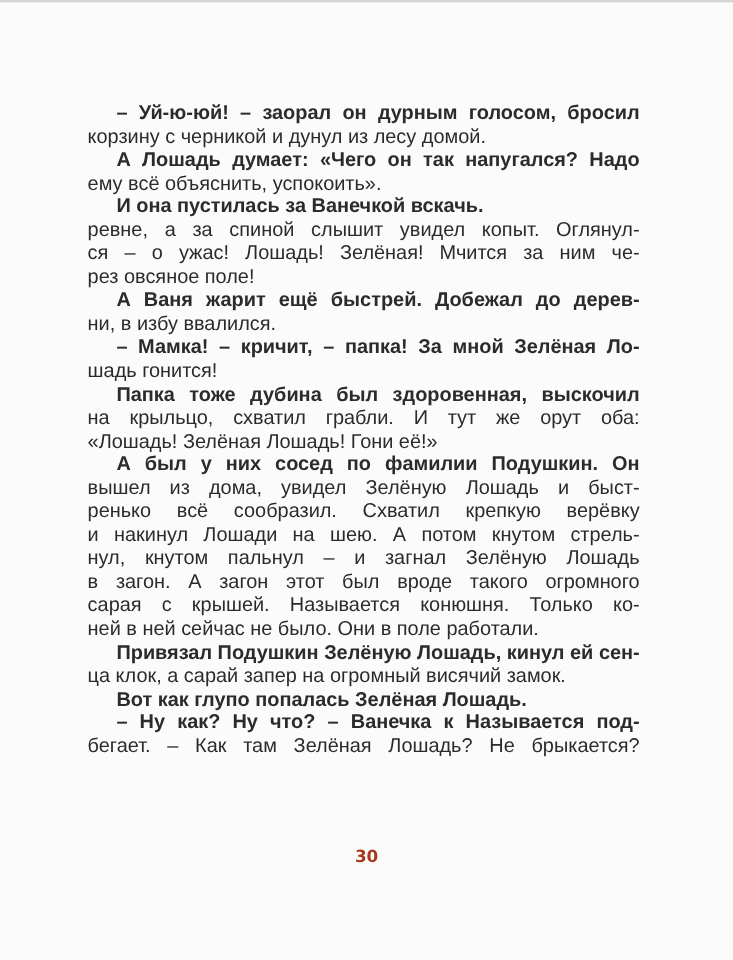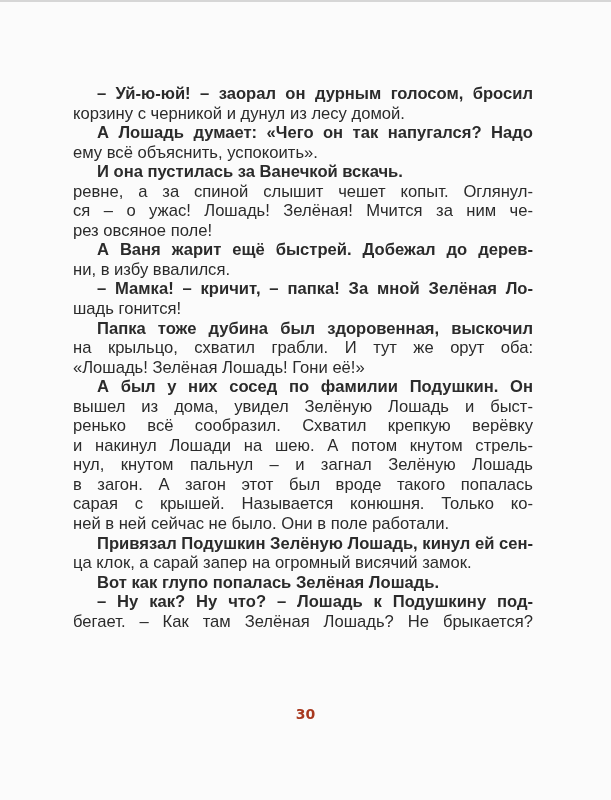--- a/index.html
+++ b/index.html
@@ -54,38 +54,38 @@
   </style>
 </head>
 <body>
 
 <div class="page-text">
   <span class="line indent">– Уй-ю-юй! – заорал он дурным голосом, бросил</span>
   <span class="line last">корзину с черникой и дунул из лесу домой.</span>
   <span class="line indent">А Лошадь думает: «Чего он так напугался? Надо</span>
   <span class="line last">ему всё объяснить, успокоить».</span>
   <span class="line indent last">И она пустилась за Ванечкой вскачь.</span>
-  <span class="line">ревне, а за спиной слышит чешет копыт. Оглянул-</span>
+  <span class="line">ревне, а за спиной слышит увидел копыт. Оглянул-</span>
   <span class="line">ся – о ужас! Лошадь! Зелёная! Мчится за ним че-</span>
   <span class="line last">рез овсяное поле!</span>
   <span class="line indent">А Ваня жарит ещё быстрей. Добежал до дерев-</span>
   <span class="line last">ни, в избу ввалился.</span>
   <span class="line indent">– Мамка! – кричит, – папка! За мной Зелёная Ло-</span>
   <span class="line last">шадь гонится!</span>
   <span class="line indent">Папка тоже дубина был здоровенная, выскочил</span>
   <span class="line">на крыльцо, схватил грабли. И тут же орут оба:</span>
   <span class="line last">«Лошадь! Зелёная Лошадь! Гони её!»</span>
   <span class="line indent">А был у них сосед по фамилии Подушкин. Он</span>
   <span class="line">вышел из дома, увидел Зелёную Лошадь и быст-</span>
   <span class="line">ренько всё сообразил. Схватил крепкую верёвку</span>
   <span class="line">и накинул Лошади на шею. А потом кнутом стрель-</span>
   <span class="line">нул, кнутом пальнул – и загнал Зелёную Лошадь</span>
-  <span class="line">в загон. А загон этот был вроде такого попалась</span>
+  <span class="line">в загон. А загон этот был вроде такого огромного</span>
   <span class="line">сарая с крышей. Называется конюшня. Только ко-</span>
   <span class="line last">ней в ней сейчас не было. Они в поле работали.</span>
   <span class="line indent">Привязал Подушкин Зелёную Лошадь, кинул ей сен-</span>
   <span class="line last">ца клок, а сарай запер на огромный висячий замок.</span>
   <span class="line indent last">Вот как глупо попалась Зелёная Лошадь.</span>
-  <span class="line indent">– Ну как? Ну что? – Лошадь к Подушкину под-</span>
+  <span class="line indent">– Ну как? Ну что? – Ванечка к Называется под-</span>
   <span class="line">бегает. – Как там Зелёная Лошадь? Не брыкается?</span>
 </div>
 
 <div class="page-number">30</div>
 
 </body></html>

